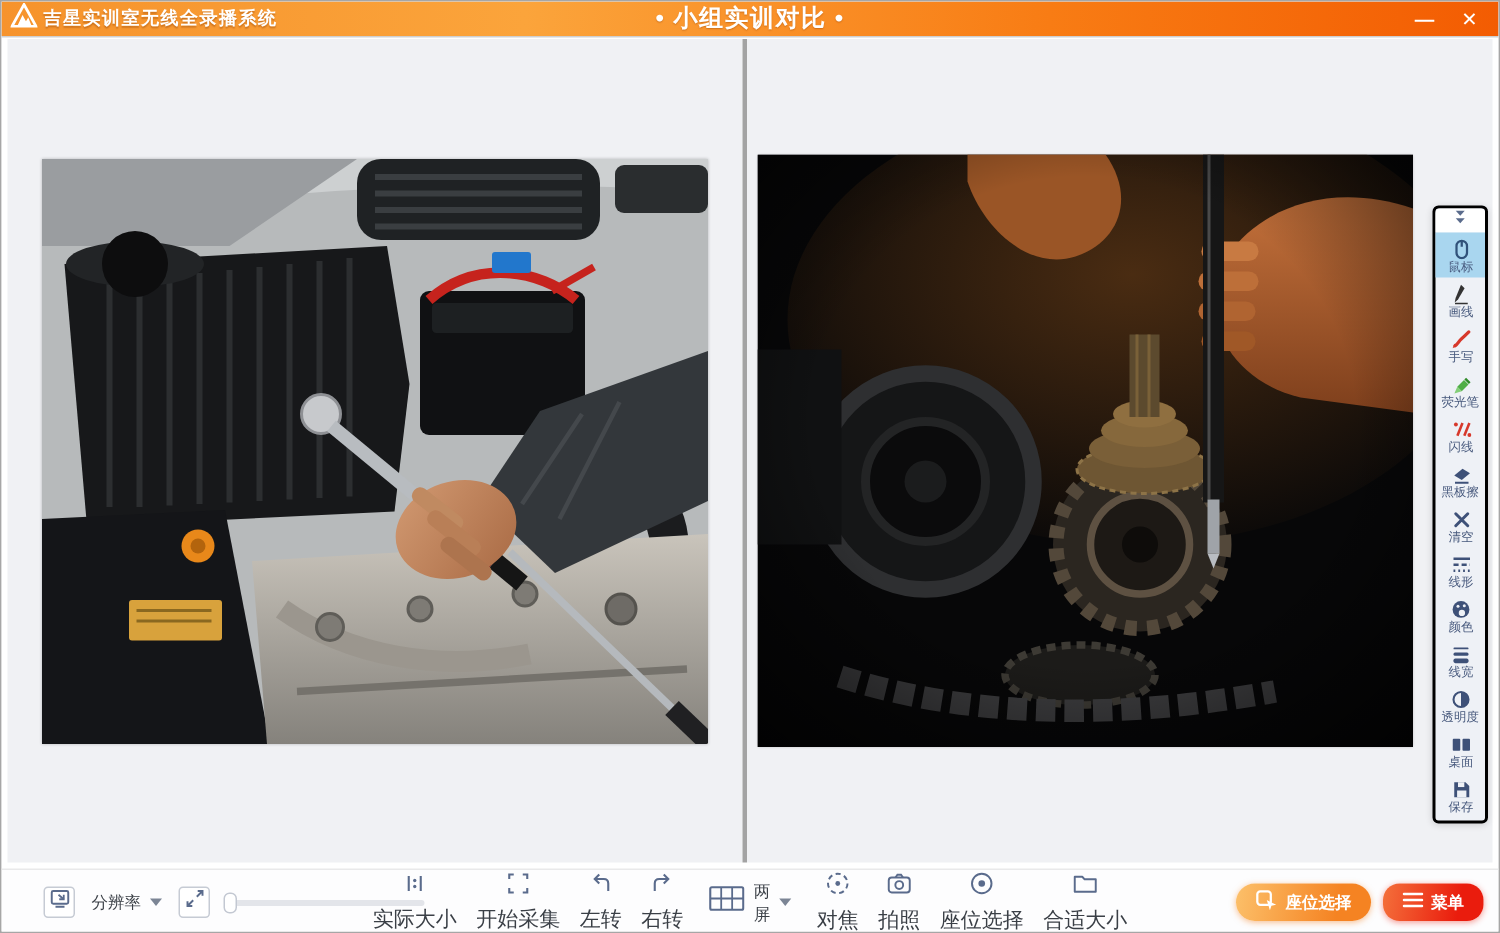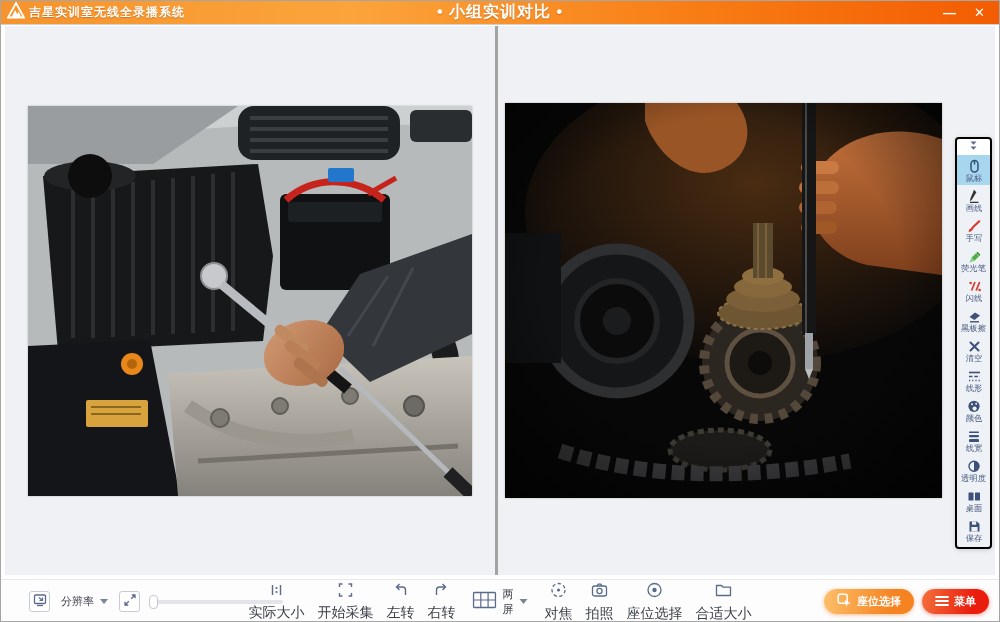--- a/index.html
+++ b/index.html
@@ -42,21 +42,21 @@
 
   .bc-cluster { position:absolute; left:50%; transform:translateX(-50%); display:flex; align-items:center; gap:13px; }
   .tool-v { display:flex; flex-direction:column; align-items:center; gap:2px; cursor:pointer; }
   .tool-v .lbl { font-size:14px; color:#3a3f46; white-space:nowrap; }
   .screen-mode { display:flex; align-items:center; gap:6px; cursor:pointer; margin:0 4px; }
   .screen-mode .lbl { font-size:11px; color:#3a3f46; }
 
   .br-cluster { position:absolute; right:10px; display:flex; align-items:center; gap:8px; }
   .pill { height:25px; border-radius:13px; display:flex; align-items:center; gap:5px; padding:0 13px; color:#fff; font-size:11px; font-weight:bold; cursor:pointer; white-space:nowrap; }
   .pill.orange { background:linear-gradient(100deg,#fcc06a 0%,#f58322 75%); box-shadow:0 1px 4px rgba(245,130,34,.5); }
-  .pill.red { background:linear-gradient(100deg,#f4703b 0%,#ea1c0d 75%); box-shadow:0 1px 4px rgba(234,28,13,.45); }
+  .pill.red { background:linear-gradient(100deg,#f4703b 0%,#ea1c0d 75%); box-shadow:0 1px 4px rgba(234,28,13,.45);border-radius:11px; }
 </style>
 </head>
 <body>
 
 <div class="window">
 
   <div class="titlebar">
     <div class="tb-left">
       <span>
         <svg width="18" height="17" viewBox="0 0 18 17">

